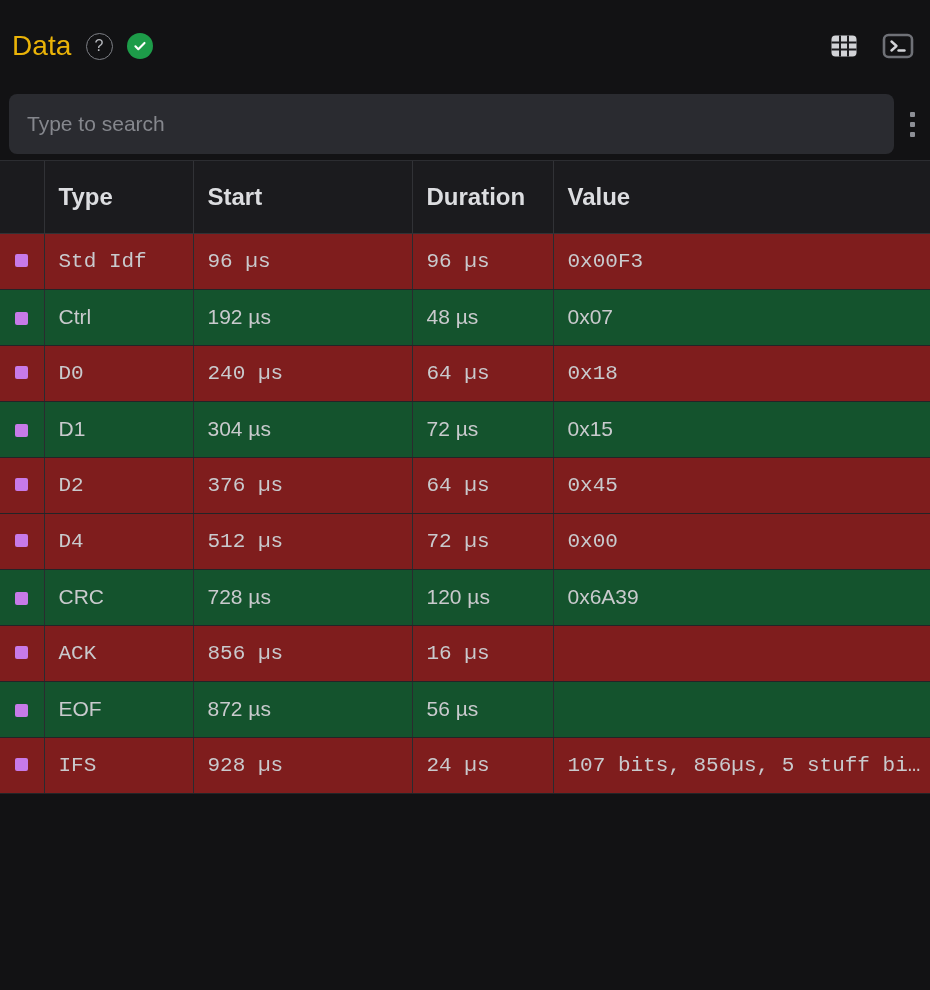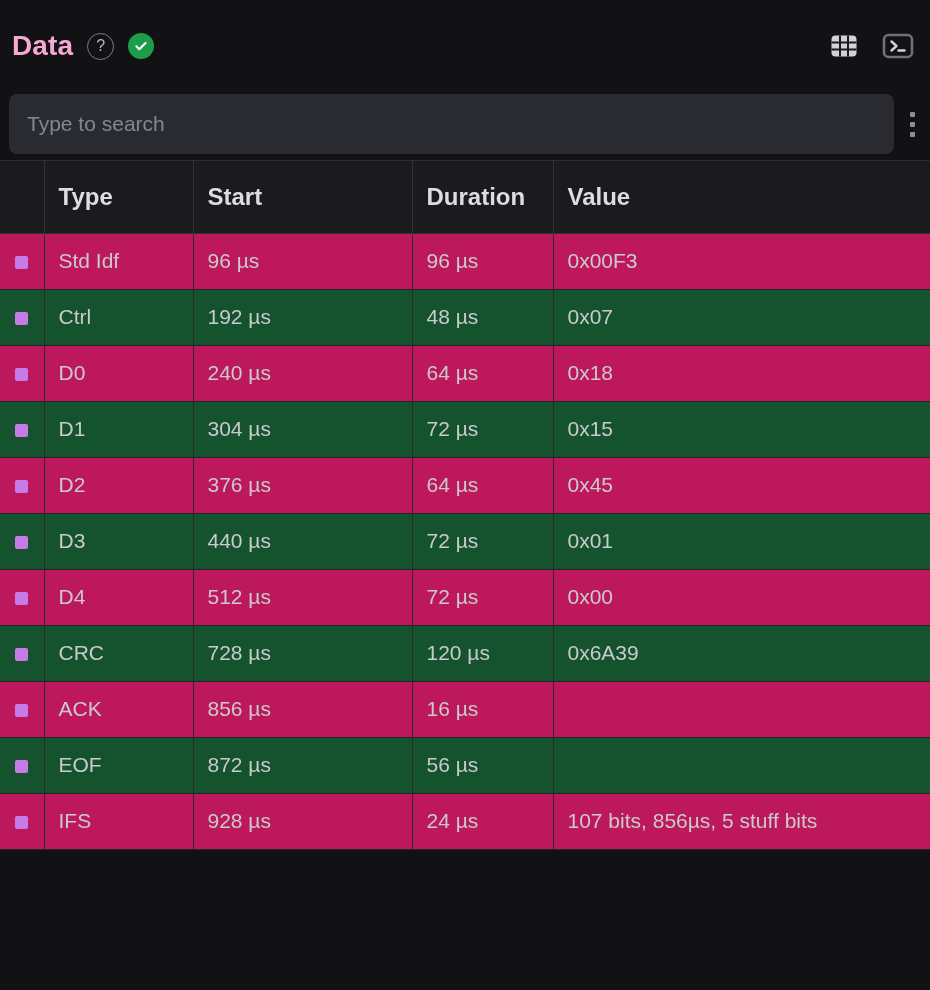--- a/index.html
+++ b/index.html
@@ -32,22 +32,22 @@
   }
 
   .title-group {
     display: flex;
     align-items: center;
     gap: 14px;
   }
 
   .page-title {
     font-size: 28px;
-    font-weight: bold;
-    color: #f9a8d4;
+    font-weight: normal;
+    color: #eab308;
     letter-spacing: 0.1px;
     line-height: 1;
   }
 
   .help-icon {
     width: 27px;
     height: 27px;
     border-radius: 50%;
     border: 1.6px solid #7d7f85;
     display: flex;
@@ -179,21 +179,21 @@
     border-right: 1px solid #2a2b2f;
     border-bottom: 1px solid #232427;
     vertical-align: middle;
     white-space: nowrap;
     overflow: hidden;
     text-overflow: ellipsis;
   }
   tbody td:last-child { border-right: none; }
   tbody td.td-mark { padding: 0; text-align: center; }
 
-  tbody tr.row-odd  td { background: #be185d; }
+  tbody tr.row-odd  td { background: #7f1d1d; font-family: Liberation Mono, monospace; }
   tbody tr.row-even td { background: #14532d; }
 
   .row-marker {
     display: inline-block;
     width: 13px;
     height: 13px;
     border-radius: 2px;
     background: #c77ae8;
     vertical-align: middle;
   }
@@ -294,27 +294,20 @@
             <td>72 µs</td>
             <td>0x15</td>
           </tr>
           <tr class="row-odd">
             <td class="td-mark"><span class="row-marker" style="background: rgb(199, 122, 232);"></span></td>
             <td>D2</td>
             <td>376 µs</td>
             <td>64 µs</td>
             <td>0x45</td>
           </tr>
-          <tr class="row-even">
-            <td class="td-mark"><span class="row-marker" style="background: rgb(199, 122, 232);"></span></td>
-            <td>D3</td>
-            <td>440 µs</td>
-            <td>72 µs</td>
-            <td>0x01</td>
-          </tr>
           <tr class="row-odd">
             <td class="td-mark"><span class="row-marker" style="background: rgb(199, 122, 232);"></span></td>
             <td>D4</td>
             <td>512 µs</td>
             <td>72 µs</td>
             <td>0x00</td>
           </tr>
           <tr class="row-even">
             <td class="td-mark"><span class="row-marker" style="background: rgb(199, 122, 232);"></span></td>
             <td>CRC</td>

